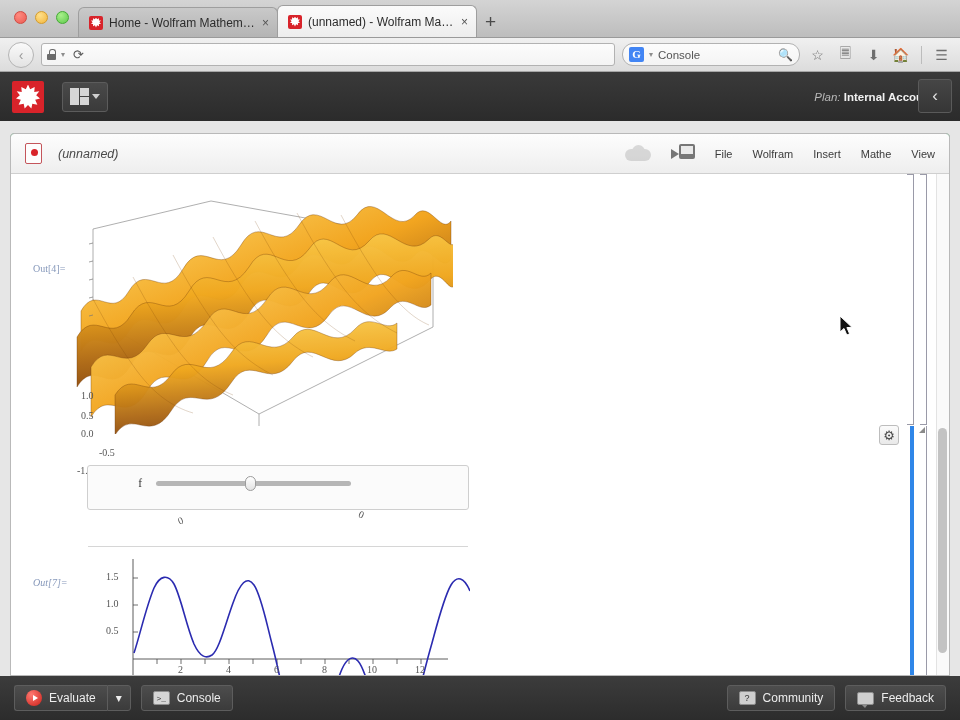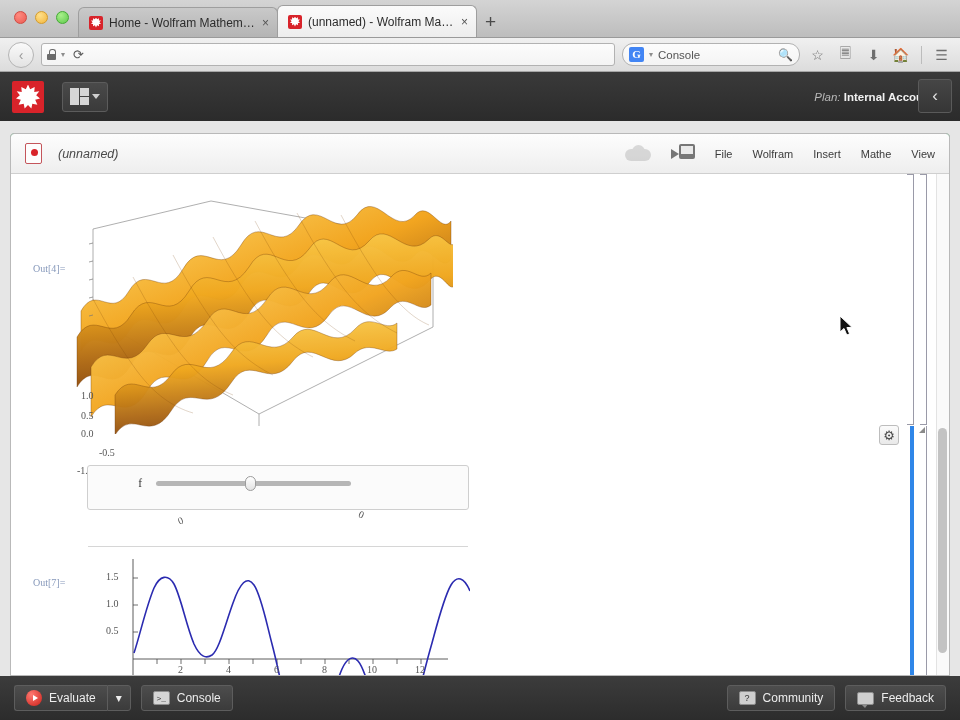--- a/index.html
+++ b/index.html
@@ -407,21 +407,21 @@
       <div class="tick3d" style="left:66px; top:291px;">-1.0</div>
 
       <div class="tick3d" style="left:104px; top:305px; transform:rotate(-22deg);">-5</div>
       <div class="tick3d" style="left:167px; top:341px; transform:rotate(-22deg);">0</div>
       <div class="tick3d" style="left:232px; top:383px; transform:rotate(-22deg);">5</div>
 
       <div class="tick3d" style="left:297px; top:379px; transform:rotate(22deg);">-5</div>
       <div class="tick3d" style="left:348px; top:335px; transform:rotate(22deg);">0</div>
       <div class="tick3d" style="left:399px; top:291px; transform:rotate(22deg);">5</div>
 
-      <div class="outlabel" style="left:22px; top:403px;">Out[7]=</div>
+      <div class="outlabel" style="left:22px; top:403px;font-style:italic;">Out[7]=</div>
 
       <div class="manip">
         <div class="manip-controls">
           <div class="ctrlrow">
             <div class="ctrllab">f</div>
             <div class="slider">
               <div class="track"></div>
               <div class="knob"></div>
             </div>
           </div>

